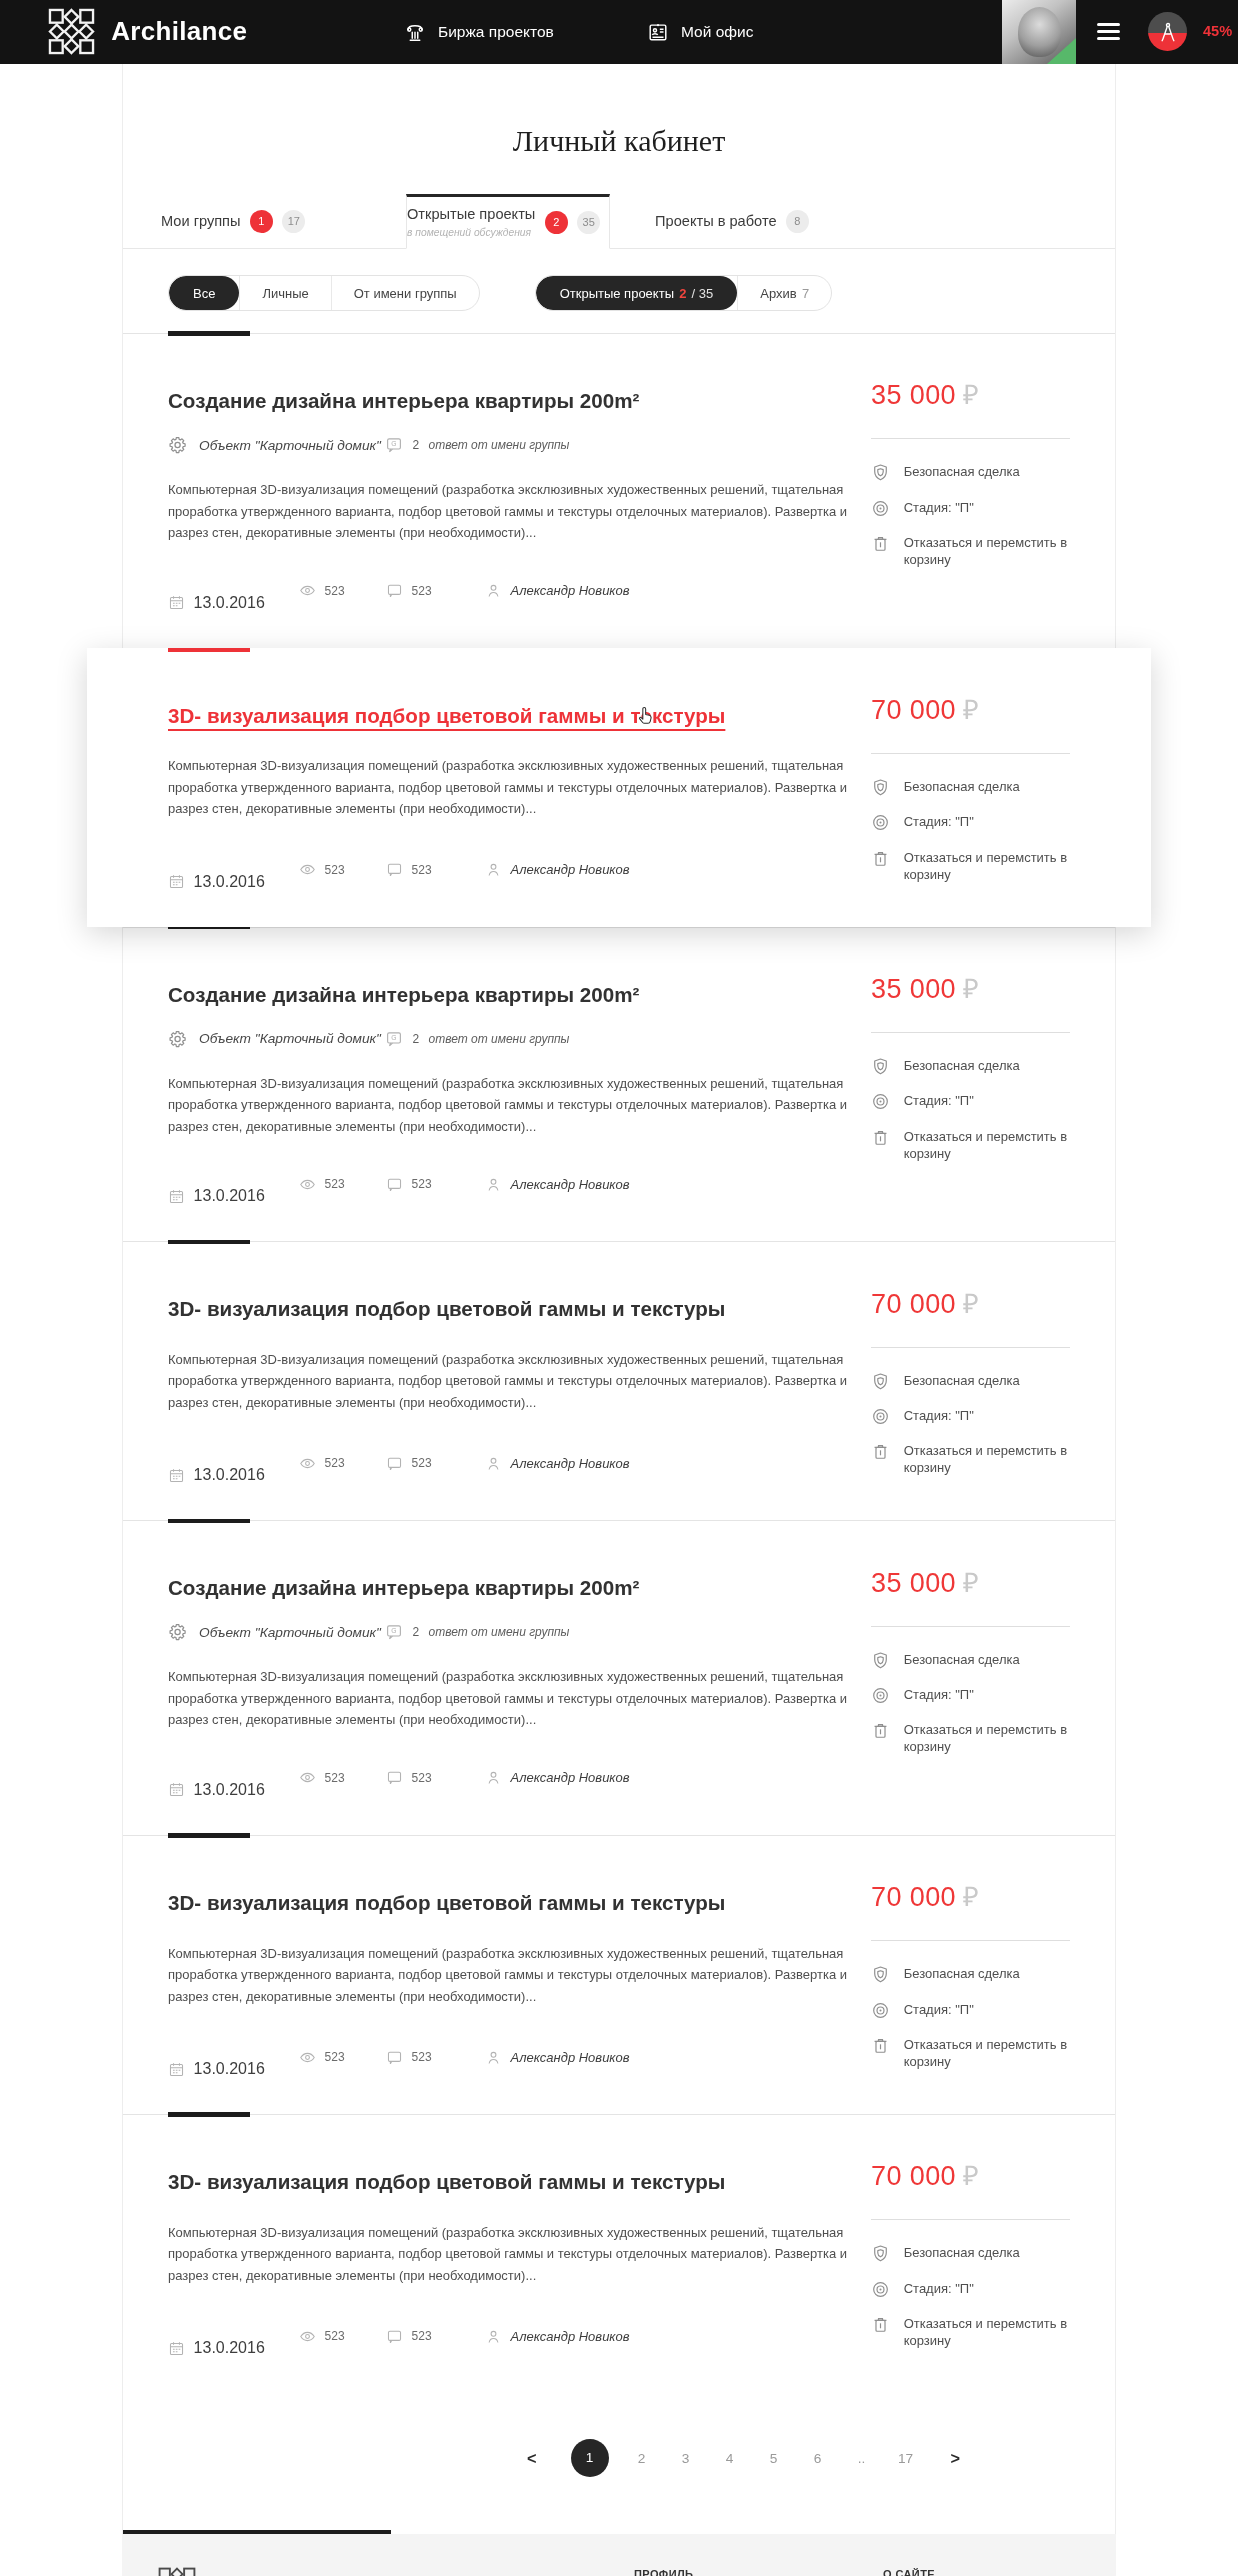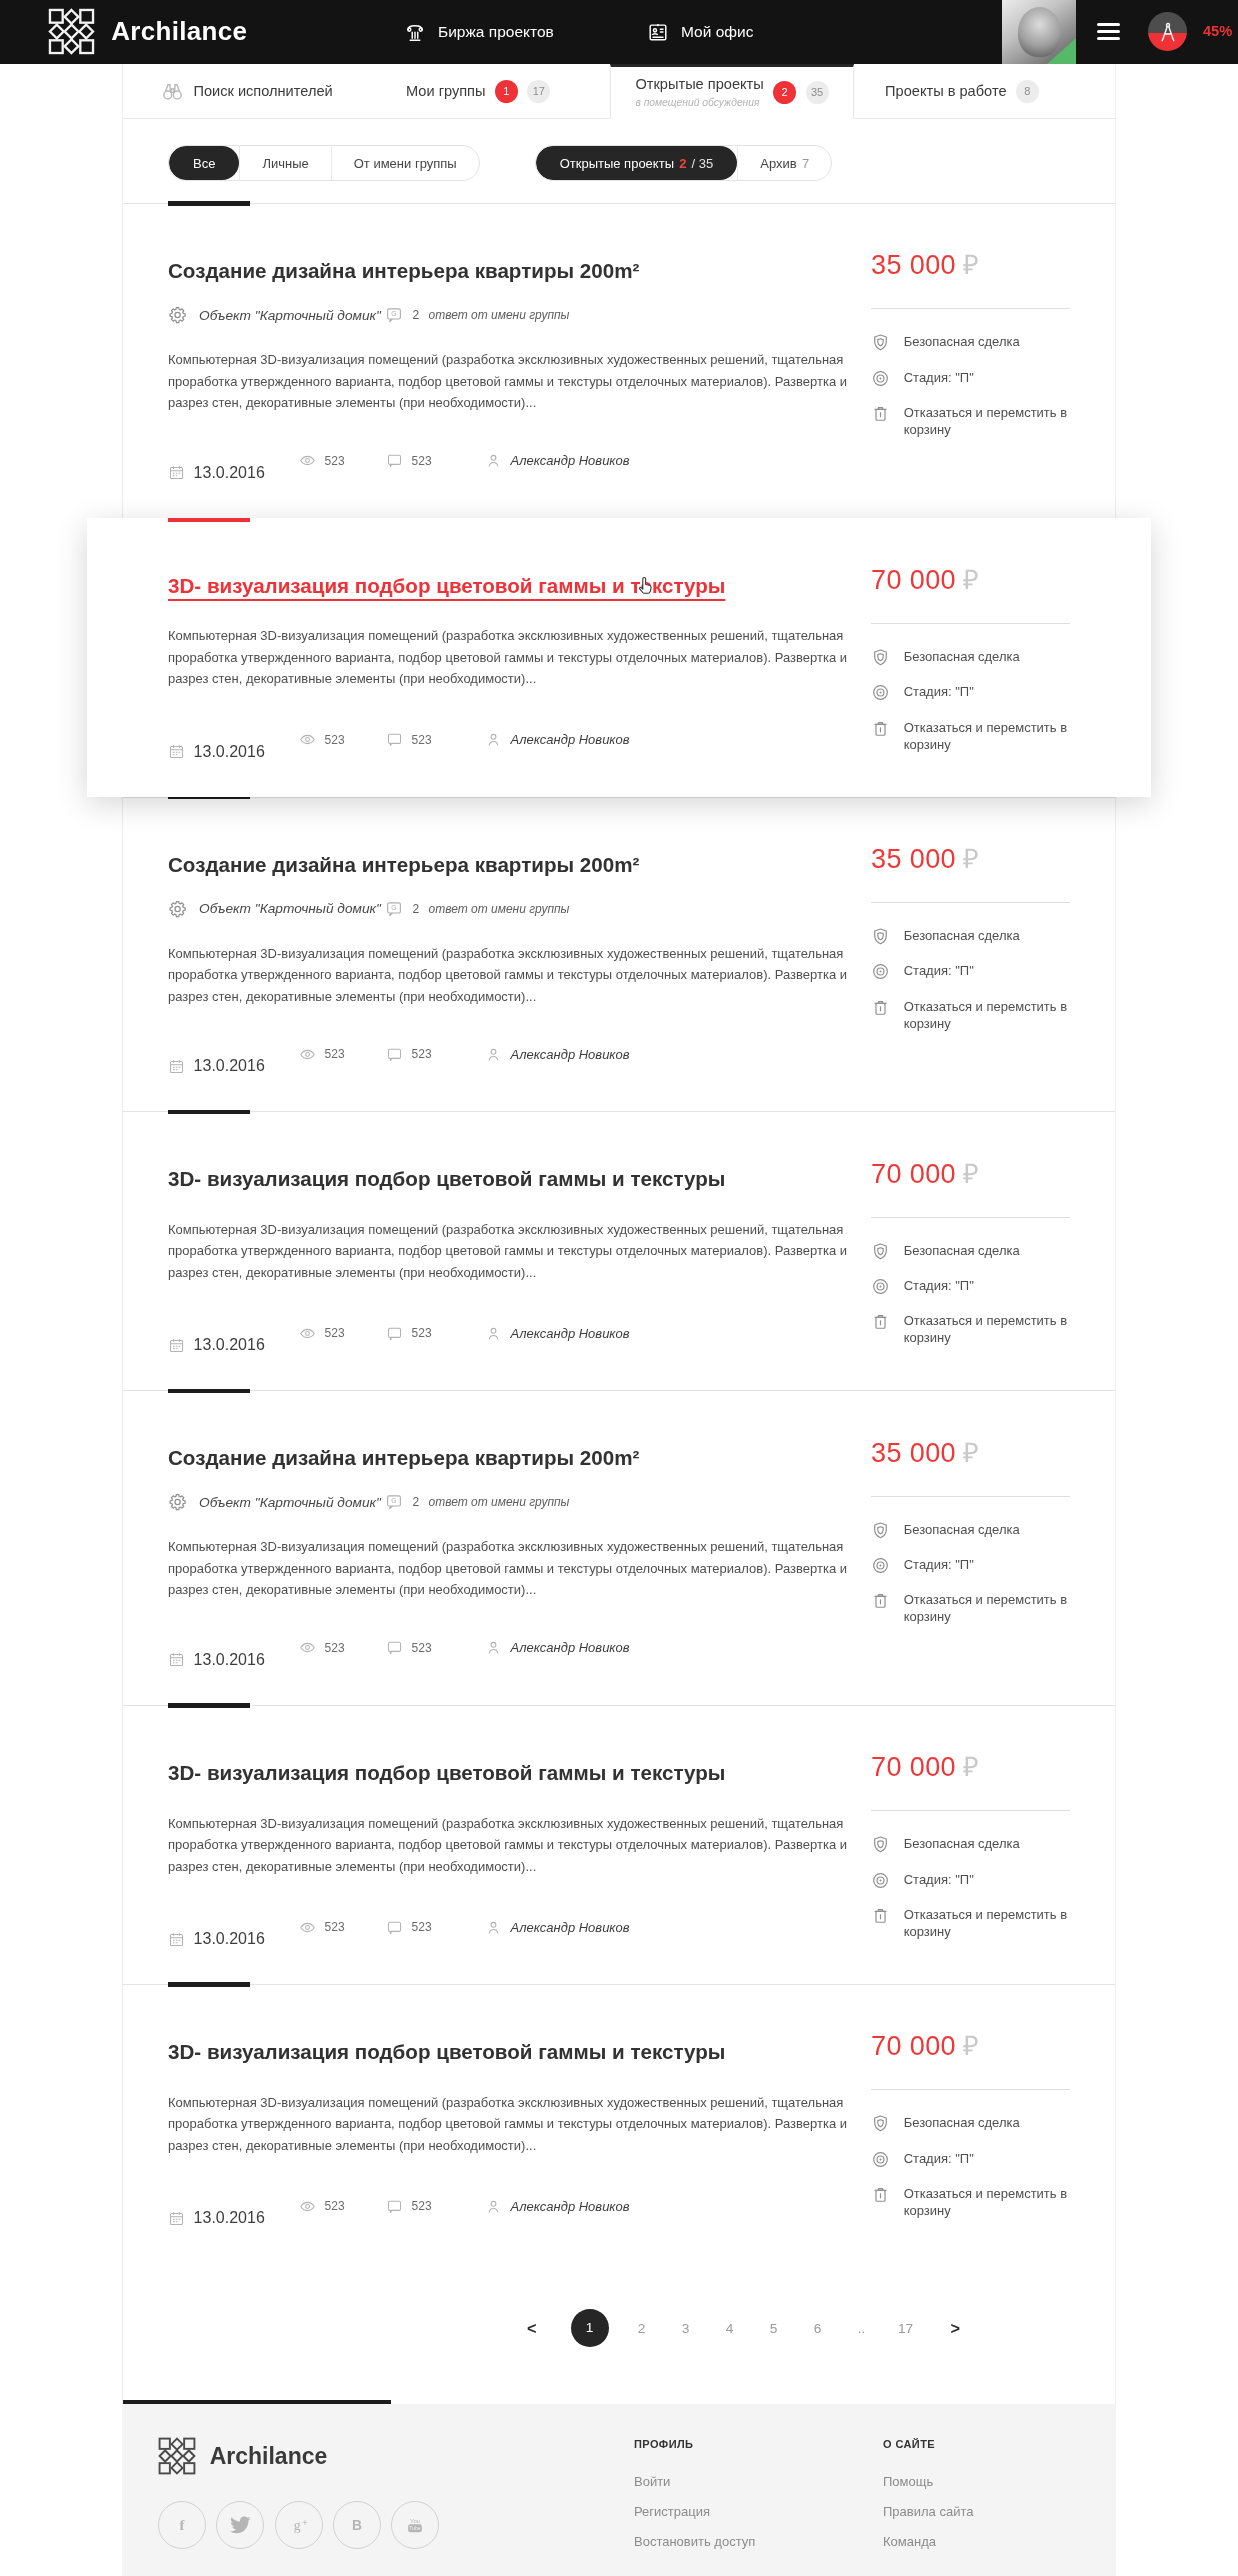--- a/index.html
+++ b/index.html
@@ -203,34 +203,23 @@
             <circle cx="12" cy="4.4" r="1.7"></circle>
             <path d="M11.2 6L6.5 19.7M12.8 6l4.7 13.7M8.3 14.2h7.4M6.5 19.7l-.9 1.8M17.5 19.7l.9 1.8"></path>
           </g>
         </svg>
       </span>
   </div>
   <div class="progress-label">45%</div>
 </header>
 
 <div class="container">
+  <h1 class="page-title">Личный кабинет</h1>
 
   <div class="tabbar" id="tabbar">
-      <div class="tab">
-        <span class="ico">
-          <svg viewBox="0 0 24 24">
-            <g fill="none" stroke="currentColor" stroke-width="1.5">
-              <circle cx="7" cy="15.6" r="4.1"></circle>
-              <circle cx="17" cy="15.6" r="4.1"></circle>
-              <path d="M9.8 12.6L9.3 5h-2l-2.6 7M14.2 12.6L14.7 5h2l2.6 7M10.5 9.4h3v3.4h-3z"></path>
-            </g>
-          </svg>
-        </span>
-        <span>Поиск исполнителей</span>
-      </div>
       <div class="tab">
         <span>Мои группы</span>
         <span class="badge red">1</span>
         <span class="badge gray">17</span>
       </div>
       <div class="tab active">
         <div class="tab-lbl2">
           <span>Открытые проекты</span>
           <span class="tab-sub">в помещений обсуждения</span>
         </div>

